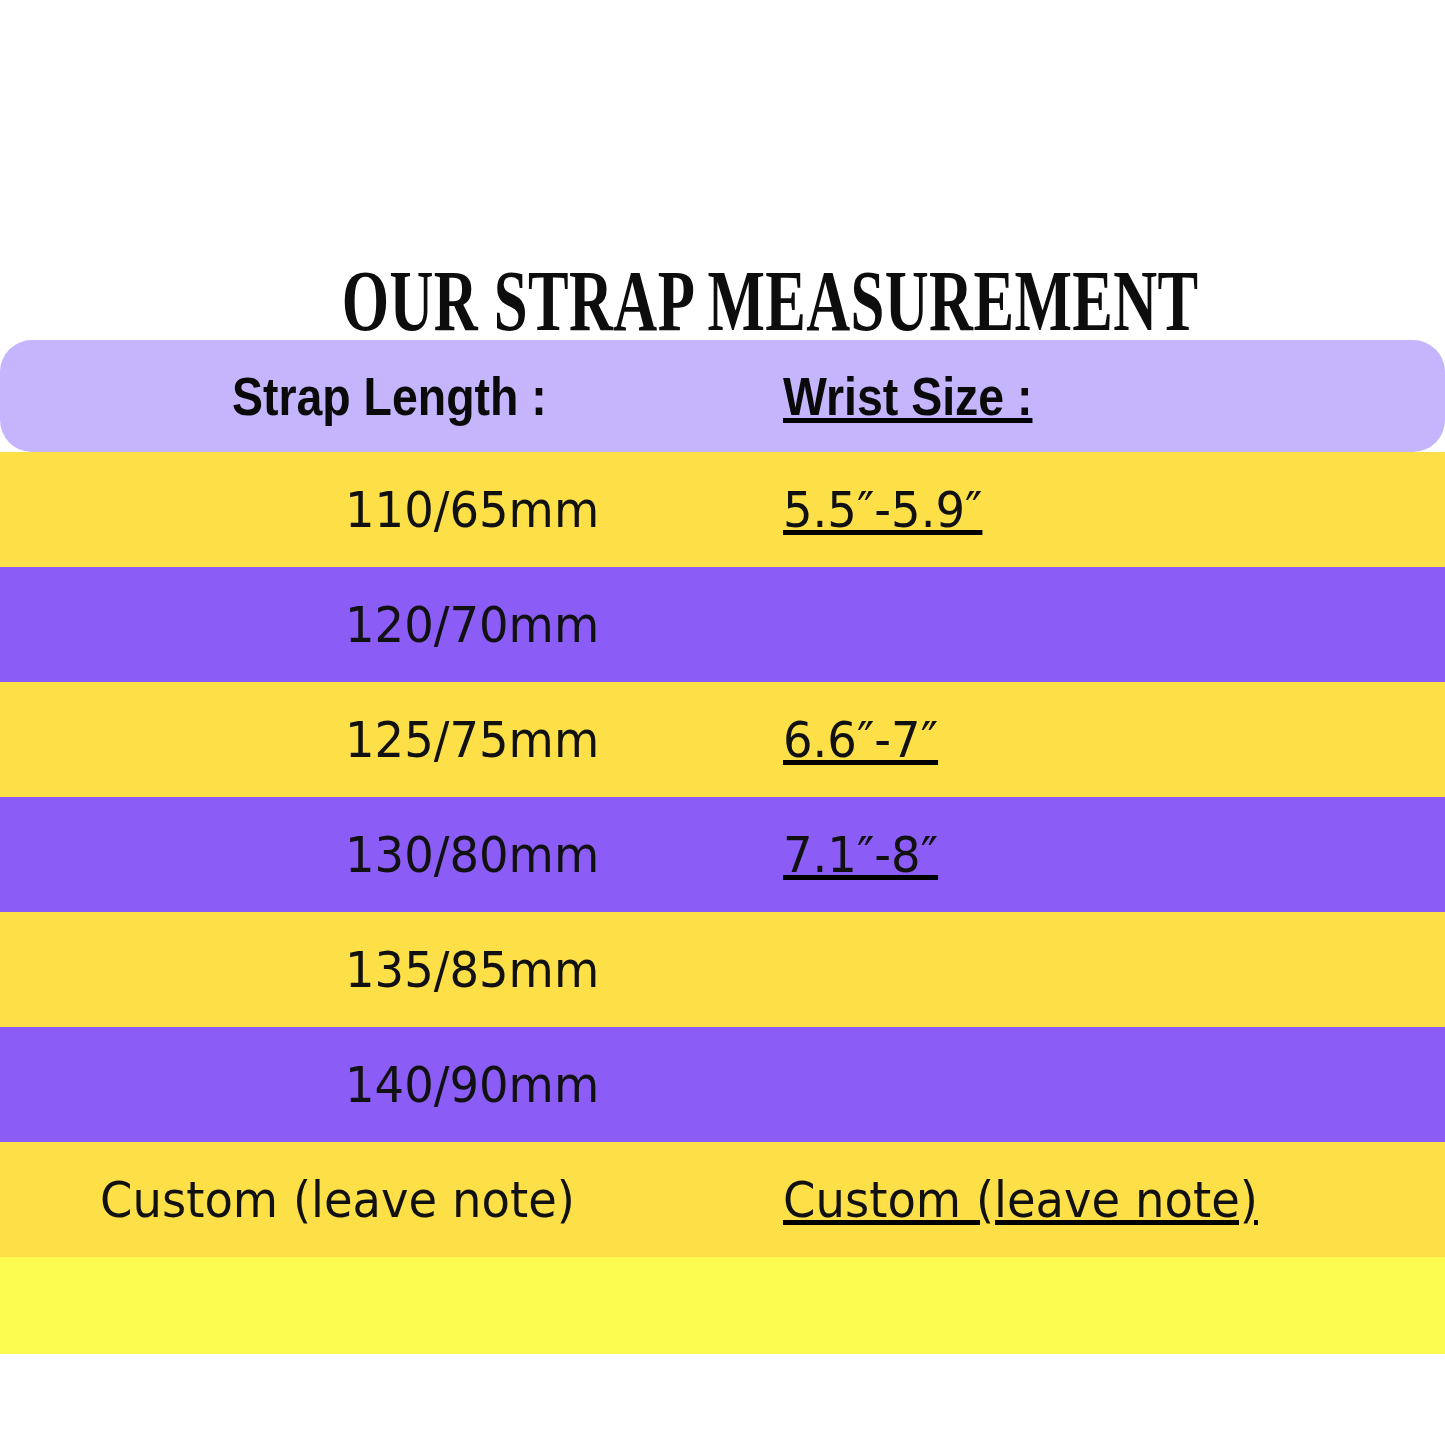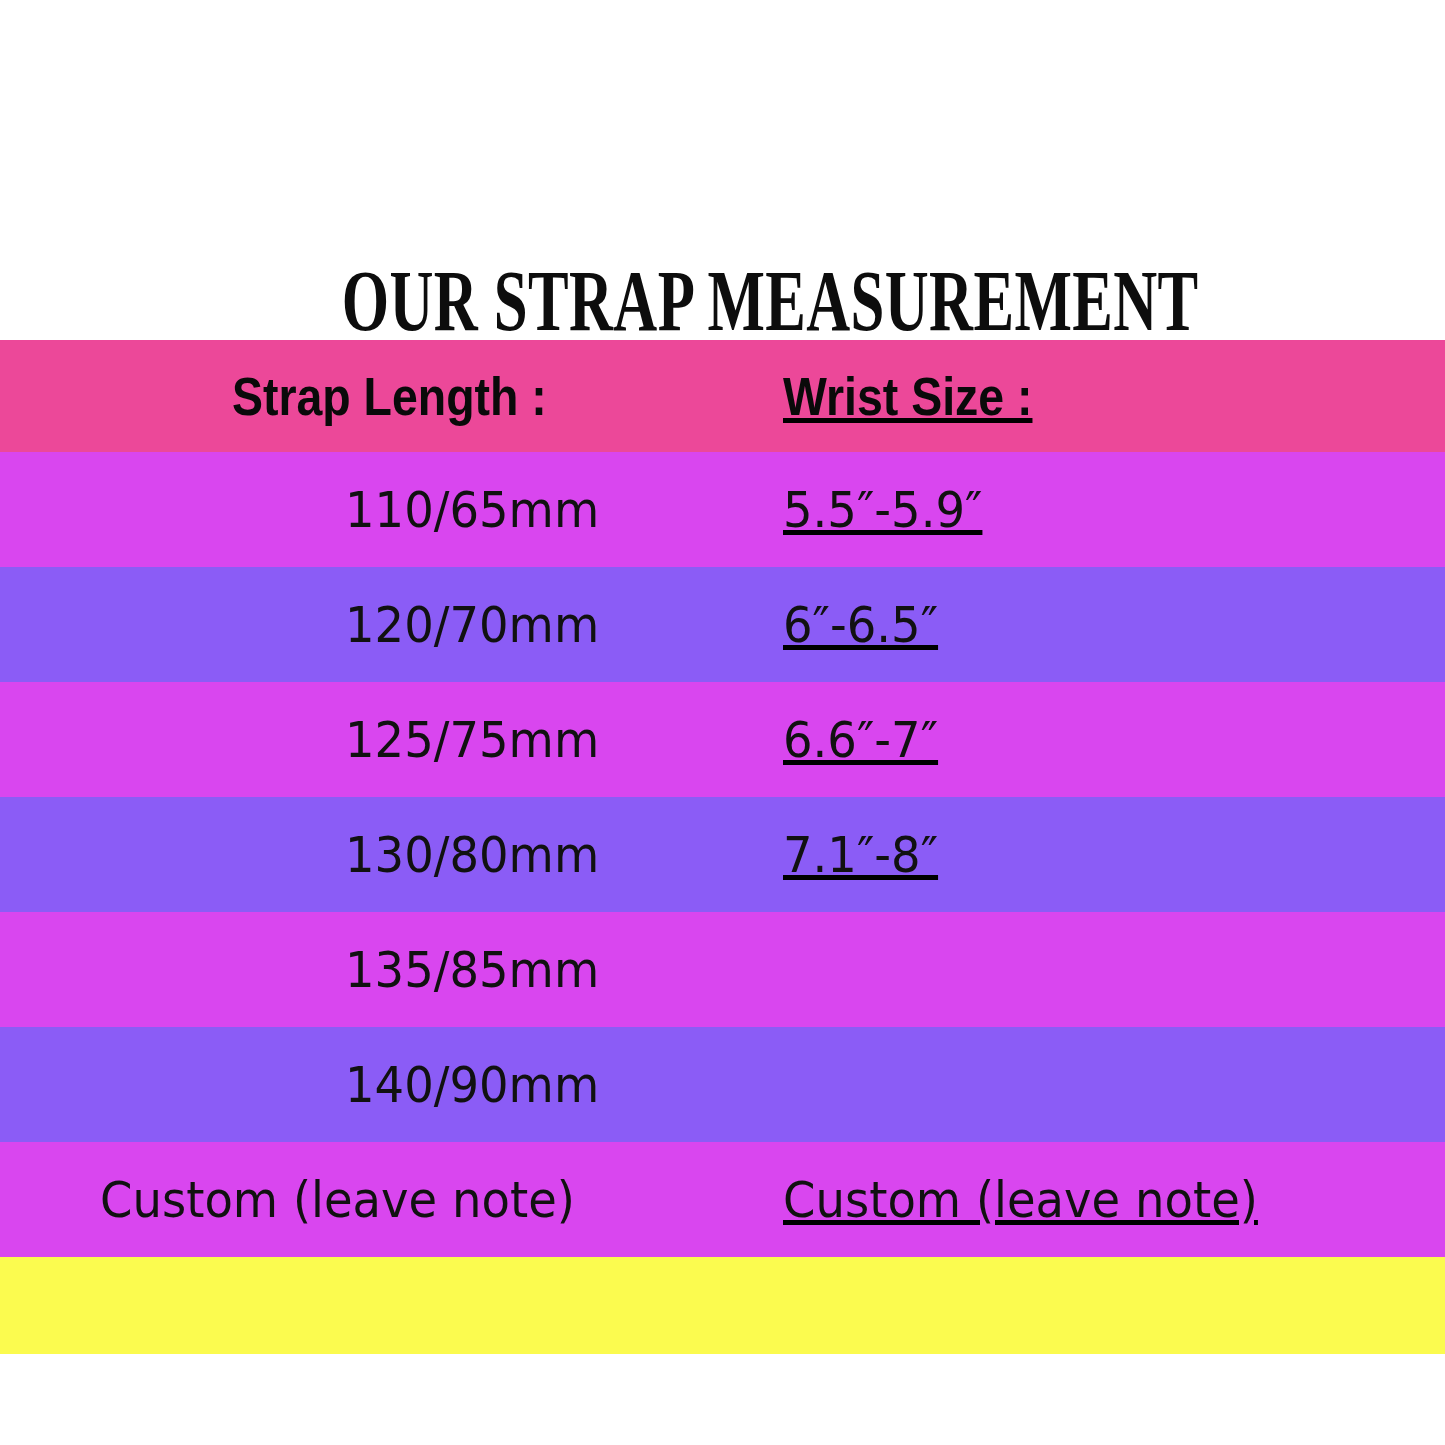--- a/index.html
+++ b/index.html
@@ -50,27 +50,28 @@
 
   .t-row {
     width: 1445px;
     display: flex;
     align-items: center;
     box-sizing: border-box;
   }
 
   .header-row {
     height: 112px;
-    background: #ec4899;
+    background: #c4b5fd;
+    border-radius: 32px;
   }
 
   .data-row {
     height: 115px;
   }
-  .row-light { background: #d946ef; }
+  .row-light { background: #fde047; }
   .row-dark  { background: #8b5cf6; }
 
   .spacer-row {
     height: 97px;
     background: #fbfb4f;
   }
 
   
   .col-strap {
     width: 783px;
@@ -141,23 +142,20 @@
     </div>
     <div class="col-wrist">
       <span class="cell-text">5.5″-5.9″</span>
     </div>
   </div>
 
   <div class="t-row data-row row-dark">
     <div class="col-strap">
       <span class="cell-text">120/70mm</span>
     </div>
-    <div class="col-wrist">
-      <span class="cell-text">6″-6.5″</span>
-    </div>
   </div>
 
   <div class="t-row data-row row-light">
     <div class="col-strap">
       <span class="cell-text">125/75mm</span>
     </div>
     <div class="col-wrist">
       <span class="cell-text">6.6″-7″</span>
     </div>
   </div>

